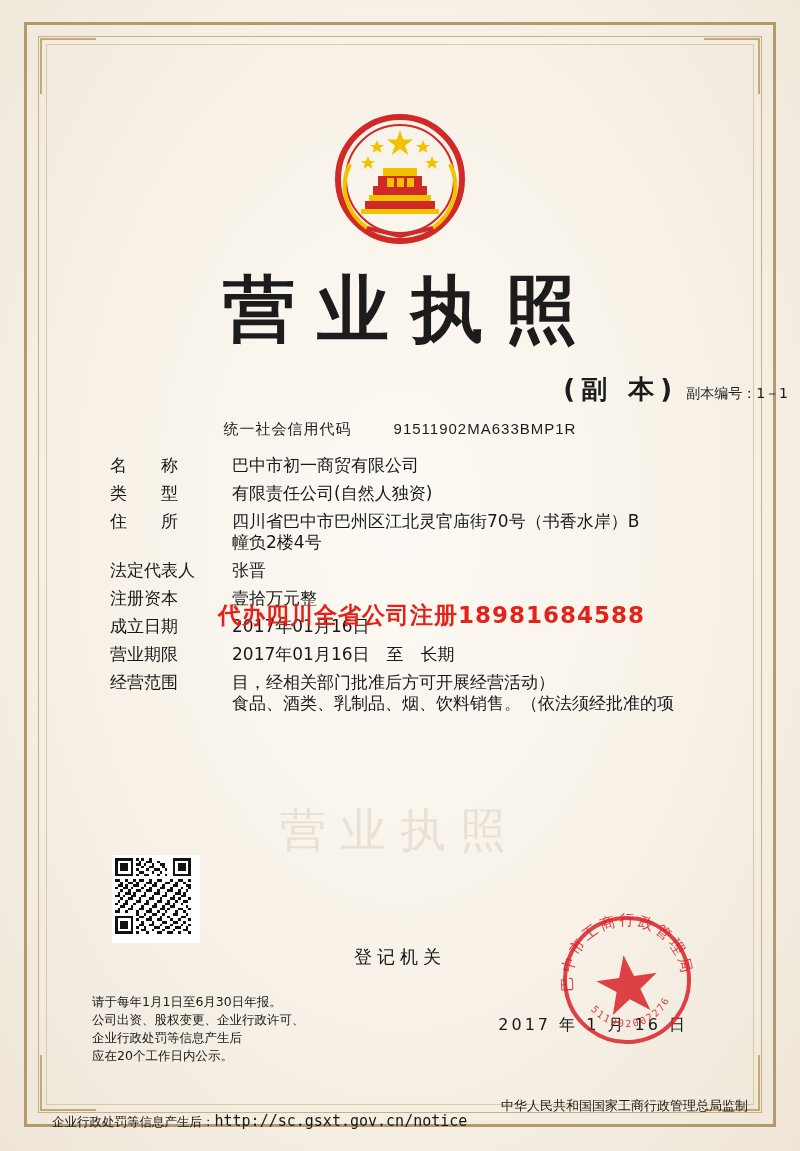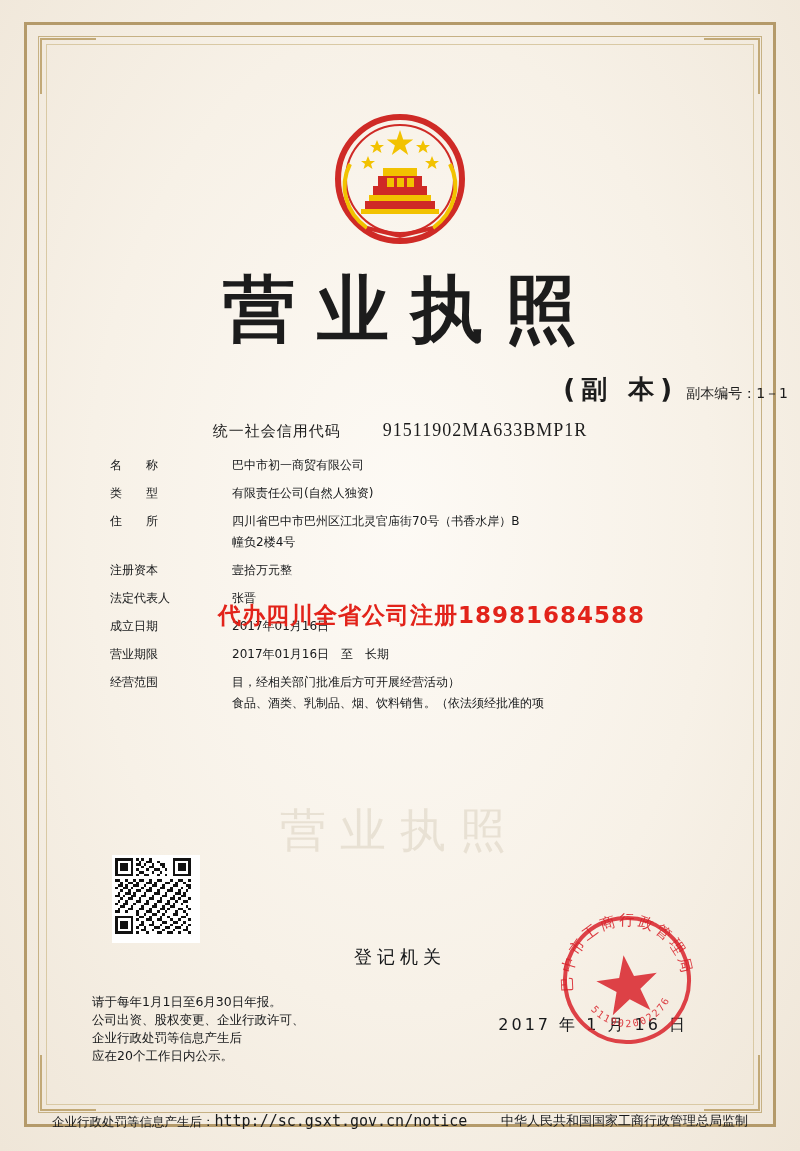--- a/index.html
+++ b/index.html
@@ -84,26 +84,26 @@
     font-family:"DejaVu Sans", sans-serif;
   }
 
   .credit-row{
     position:absolute;left:0;right:0;top:420px;
     text-align:center;
     font-size:15px;color:#1c1c1c;
     font-family:"DejaVu Sans", sans-serif;
   }
   .credit-label{letter-spacing:1px;}
-  .credit-code{margin-left:42px;letter-spacing:1px;font-family:Liberation Serif, serif;font-size:18px;}
+  .credit-code{margin-left:42px;letter-spacing:1px;font-family:Liberation Sans, sans-serif;font-size:15px;}
 
   
   .fields{
     position:absolute;left:110px;top:455px;width:590px;
-    font-size:12px;color:#16181a;
+    font-size:17px;color:#16181a;
     font-family:"DejaVu Sans", sans-serif;
   }
   .field{
     display:flex;
     margin-bottom:7px;
     line-height:21px;
   }
   .f-label{
     width:108px;flex:0 0 108px;
     display:flex;justify-content:space-between;
@@ -158,21 +158,21 @@
     font-family:"DejaVu Sans", sans-serif;
   }
 
   .footer-left{
     position:absolute;left:52px;bottom:20px;
     font-size:12.5px;color:#16181a;
     font-family:"DejaVu Sans", sans-serif;
   }
   .footer-left .url{font-family:"DejaVu Sans Mono", monospace;font-size:15px;}
   .footer-right{
-    position:absolute;right:52px;bottom:21px;
+    position:absolute;right:52px;bottom:36px;
     font-size:13px;color:#16181a;
     font-family:"DejaVu Sans", sans-serif;
   }
 </style>
 </head>
 <body>
 
 <div class="license">
 
   <div class="border-outer"></div>
@@ -240,29 +240,29 @@
       </div>
     </div>
     <div class="field">
       <div class="f-label">住　　所</div>
       <div class="f-value">
         <div>四川省巴中市巴州区江北灵官庙街70号（书香水岸）B</div>
         <div>幢负2楼4号</div>
       </div>
     </div>
     <div class="field">
+      <div class="f-label">法定代表人</div>
+      <div class="f-value">
+        <div>张晋</div>
+      </div>
+    </div>
+    <div class="field">
       <div class="f-label">注册资本</div>
       <div class="f-value">
         <div>壹拾万元整</div>
-      </div>
-    </div>
-    <div class="field">
-      <div class="f-label">法定代表人</div>
-      <div class="f-value">
-        <div>张晋</div>
       </div>
     </div>
     <div class="field">
       <div class="f-label">成立日期</div>
       <div class="f-value">
         <div>2017年01月16日</div>
       </div>
     </div>
     <div class="field">
       <div class="f-label">营业期限</div>

